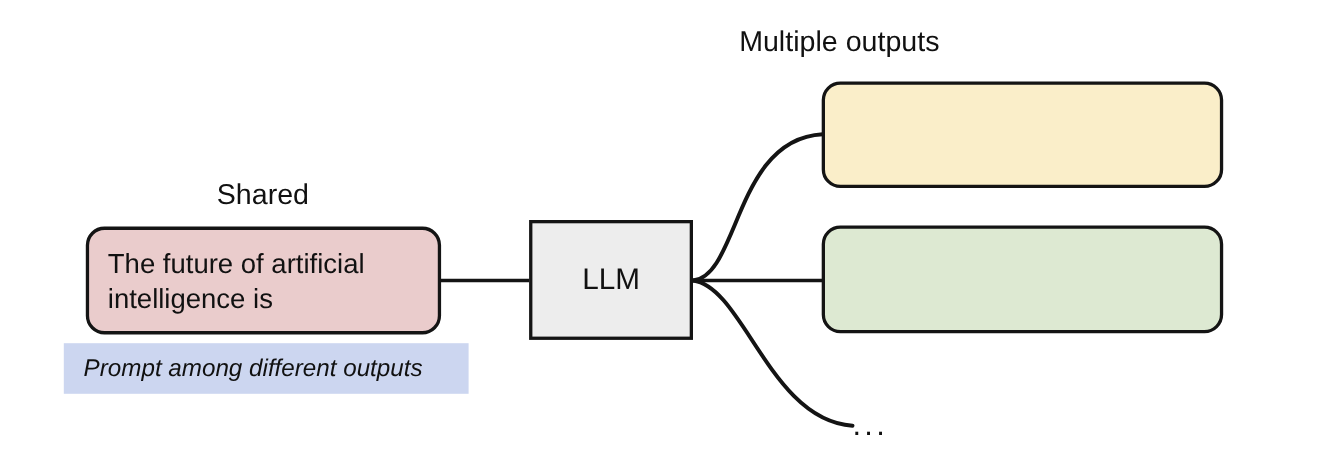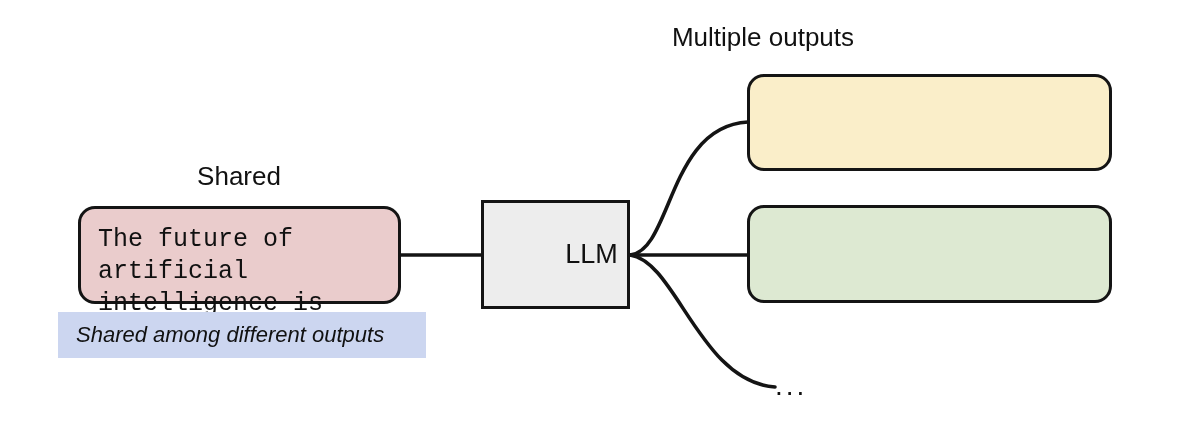--- a/index.html
+++ b/index.html
@@ -59,21 +59,20 @@
   }
   #prompt-text {
     position: absolute;
     left: 17px;
     top: 15px;
     width: 290px;
     color: #111111;
     font-size: 25px;
     line-height: 32px;
     white-space: pre-line;
-    font-family: Liberation Mono, monospace;
   }
 
   #shared-banner {
     position: absolute;
     left: 58px;
     top: 312px;
     width: 368px;
     height: 46px;
     background: #ccd6f0;
     border: none;
@@ -101,21 +100,20 @@
     position: absolute;
     left: 0;
     top: 0;
     width: 100%;
     height: 100%;
     display: flex;
     align-items: center;
     justify-content: center;
     font-size: 27px;
     color: #111111;
-    margin-left: 36px;
   }
 
   #output-box-1 {
     left: 747px;
     top: 74px;
     width: 365px;
     height: 97px;
     background: #faeec9;
   }
   #output-box-2 {
@@ -174,21 +172,21 @@
   <div class="caption" id="multiple-outputs-label">Multiple outputs</div>
 
   <div class="caption" id="prompt-label">Shared</div>
 
   <div class="node rounded" id="prompt-box">
     <div id="prompt-text">The future of artificial
 intelligence is</div>
   </div>
 
   <div id="shared-banner">
-    <div id="shared-banner-text">Shared among different outputs</div>
+    <div id="shared-banner-text">Prompt among different outputs</div>
   </div>
 
   <div class="node" id="llm-box">
     <div id="llm-text">LLM</div>
   </div>
 
   <div class="node rounded" id="output-box-1">
     <div class="output-text"></div>
   </div>
 

